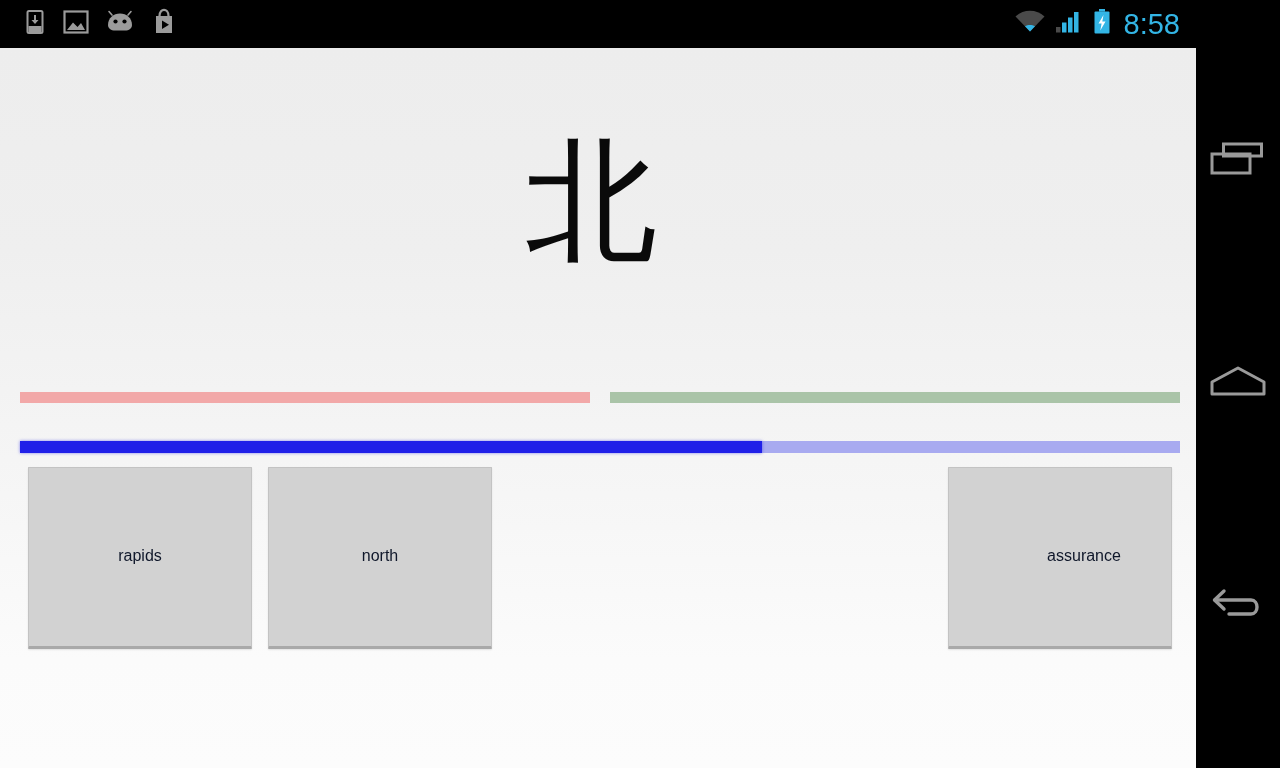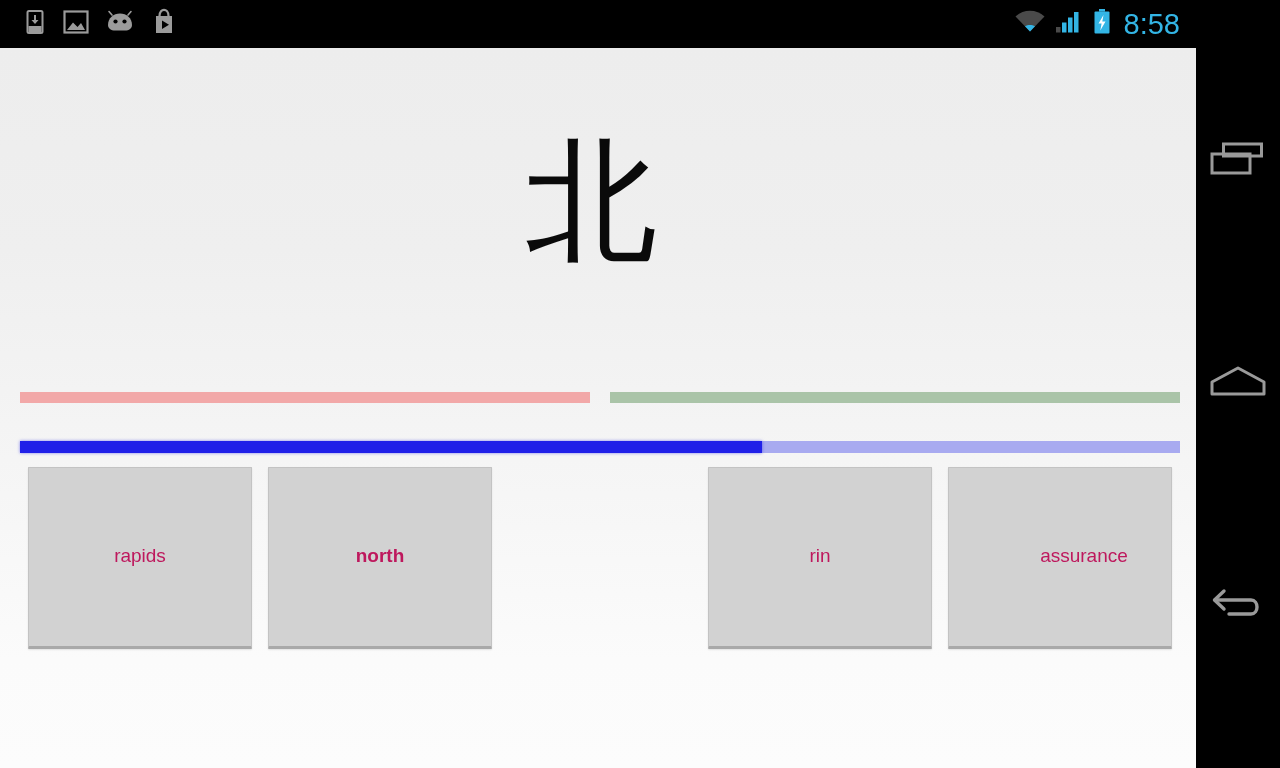--- a/index.html
+++ b/index.html
@@ -87,27 +87,27 @@
     background:#d2d2d2;
     border:1px solid #c3c3c3;
     border-bottom:3px solid #a9a9a9;
     border-radius:1px;
     display:flex; align-items:center; justify-content:center;
     cursor:pointer;
     box-shadow:0 1px 2px rgba(0,0,0,.10);
   }
   .answer-label {
     font-family:"Liberation Sans", sans-serif;
-    font-size:19px; color:#be185d; line-height:1;
+    font-size:16px; color:#0f172a; line-height:1;
     margin-top:-3px;
     user-select:none;
     white-space:nowrap;
   }
   #answer-0 { left:28px; }
-  #answer-1 { left:268px;font-weight:bold; }
+  #answer-1 { left:268px; }
   #answer-2 { left:708px; }
   #answer-3 { left:948px;padding-left:48px; }
 
   
   #nav-bar {
     position:absolute; right:0; top:0; width:84px; height:768px;
     background:#000;
     display:flex; flex-direction:column; align-items:center;
   }
   .nav-btn {
@@ -213,23 +213,20 @@
     <div id="answers">
 
       <div class="answer-btn" id="answer-0">
         <span class="answer-label">rapids</span>
       </div>
 
       <div class="answer-btn" id="answer-1">
         <span class="answer-label">north</span>
       </div>
 
-      <div class="answer-btn" id="answer-2">
-        <span class="answer-label">rin</span>
-      </div>
 
       <div class="answer-btn" id="answer-3">
         <span class="answer-label">assurance</span>
       </div>
 
     </div>
   </div>
 
   <div id="nav-bar">
 

